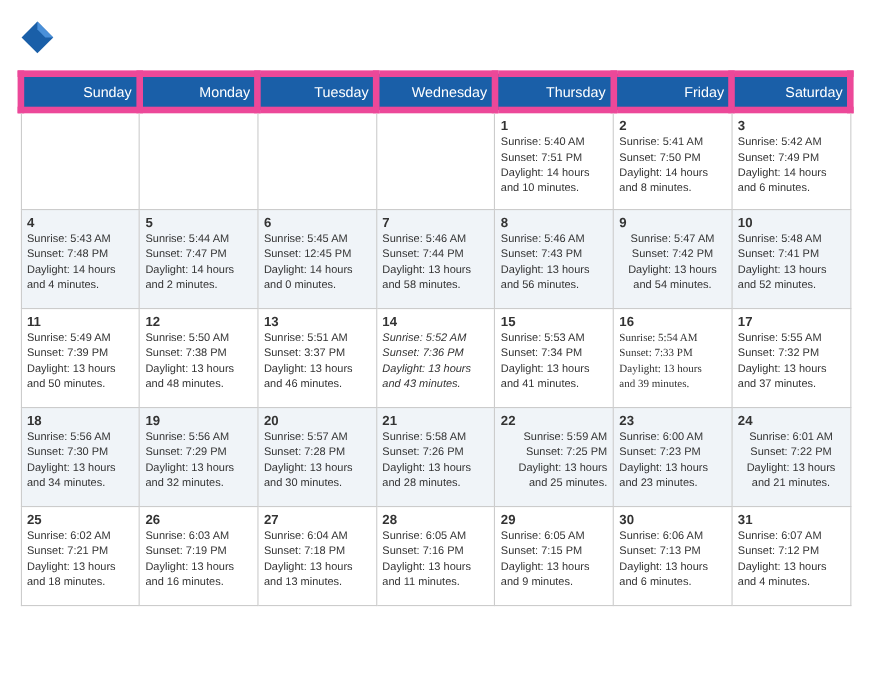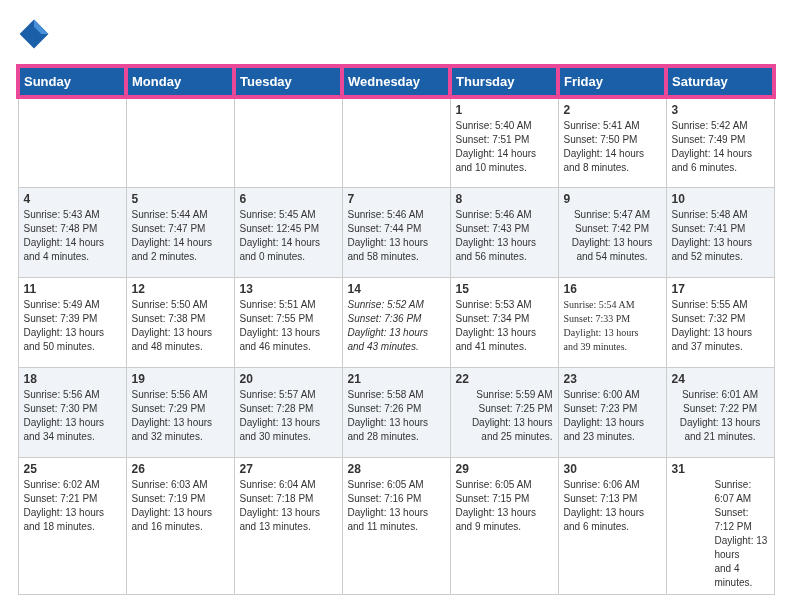--- a/index.html
+++ b/index.html
@@ -48,24 +48,24 @@
     }
     table {
       width: 100%;
       border-collapse: collapse;
       table-layout: fixed;
     }
     thead th {
       background-color: #1a5fa8;
       color: #fff;
       font-size: 13px;
-      font-weight: bold;
+      font-weight: normal;
       padding: 6px 4px;
-      text-align: left;
-      border: 4px solid #ec4899;
+      text-align: right;
+      border: 6px solid #ec4899;
     }
     tbody td {
       vertical-align: top;
       border: 1px solid #ccc;
       padding: 4px 5px;
       font-size: 10.5px;
       color: #333;
       height: 90px;
     }
     tbody tr:nth-child(odd) td {
@@ -211,21 +211,21 @@
         <td>
           <span class="day-number">12</span>
           <div class="day-info" style="white-space: pre-line;">Sunrise: 5:50 AM
 Sunset: 7:38 PM
 Daylight: 13 hours
 and 48 minutes.</div>
         </td>
         <td>
           <span class="day-number">13</span>
           <div class="day-info" style="white-space: pre-line;">Sunrise: 5:51 AM
-Sunset: 7:55 PM
+Sunset: 3:37 PM
 Daylight: 13 hours
 and 46 minutes.</div>
         </td>
         <td>
           <span class="day-number">14</span>
           <div class="day-info" style="white-space: pre-line; font-style: italic;">Sunrise: 5:52 AM
 Sunset: 7:36 PM
 Daylight: 13 hours
 and 43 minutes.</div>
         </td>
@@ -340,20 +340,20 @@
         </td>
         <td>
           <span class="day-number">30</span>
           <div class="day-info" style="white-space: pre-line;">Sunrise: 6:06 AM
 Sunset: 7:13 PM
 Daylight: 13 hours
 and 6 minutes.</div>
         </td>
         <td>
           <span class="day-number">31</span>
-          <div class="day-info" style="white-space: pre-line; margin-left: 43px;">Sunrise: 6:07 AM
+          <div class="day-info" style="white-space: pre-line;">Sunrise: 6:07 AM
 Sunset: 7:12 PM
 Daylight: 13 hours
 and 4 minutes.</div>
         </td>
       </tr>
     </tbody>
 </table>
 
 </body></html>

